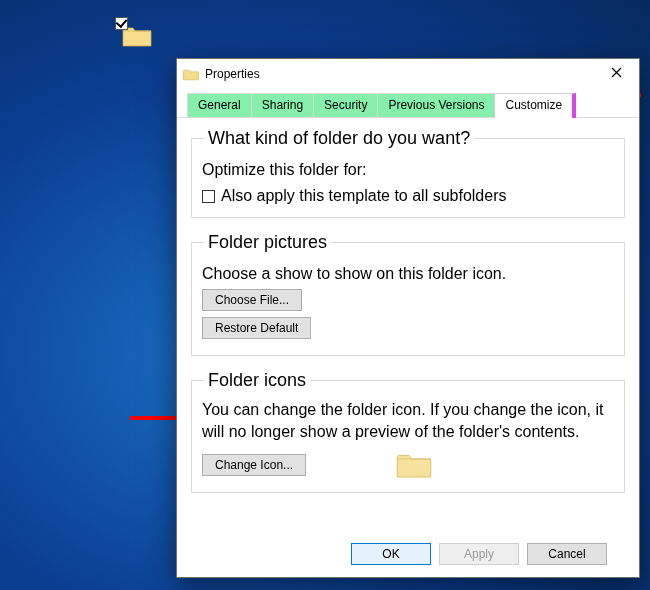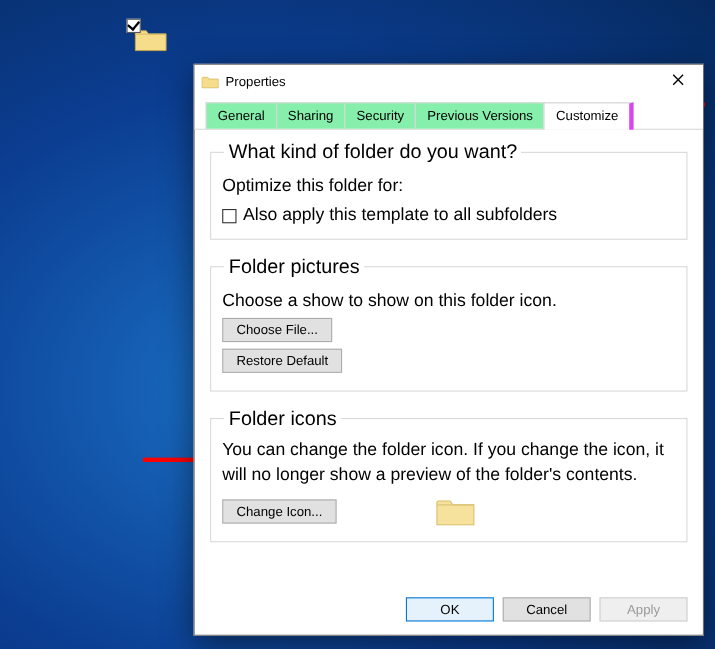--- a/index.html
+++ b/index.html
@@ -100,21 +100,21 @@
       background: #e1e1e1; border: 1px solid #adadad;
       font: inherit; cursor: default;
       display: inline-flex; align-items: center; justify-content: center;
     }
 
     .icons-group .desc { line-height: 1.35; margin-bottom: 8px; }
     .icons-row { display: flex; align-items: center; gap: 90px; }
 
     .button-row {
       position: absolute; left: 0; right: 0; bottom: 12px;
-      display: flex; justify-content: flex-end; gap: 8px; padding: 0 14px;
+      display: flex; justify-content: flex-end; gap: 8px; padding: 0 32px;
     }
     .button-row .primary { border: 1px solid #0078d7; background: #e5f1fb; min-width: 80px; }
     .button-row .win { min-width: 80px; }
     .button-row .disabled { color: #9a9a9a; border-color: #cfcfcf; background: #efefef; }
 
     
     .arrow {
       position: absolute; height: 4px; background: #f00;
     }
     .arrow::before, .arrow::after { content: ""; position: absolute; }
@@ -216,20 +216,20 @@
           </svg>
         </span>
       </div>
     </fieldset>
   </div>
 
   <div class="button-row">
     <button class="win primary">
         <span>OK</span>
       </button>
+    <button class="win disabled">
+        <span>Apply</span>
+      </button>
     <button class="win">
         <span>Cancel</span>
       </button>
-    <button class="win disabled">
-        <span>Apply</span>
-      </button>
   </div>
 </div>
 
 </body></html>

